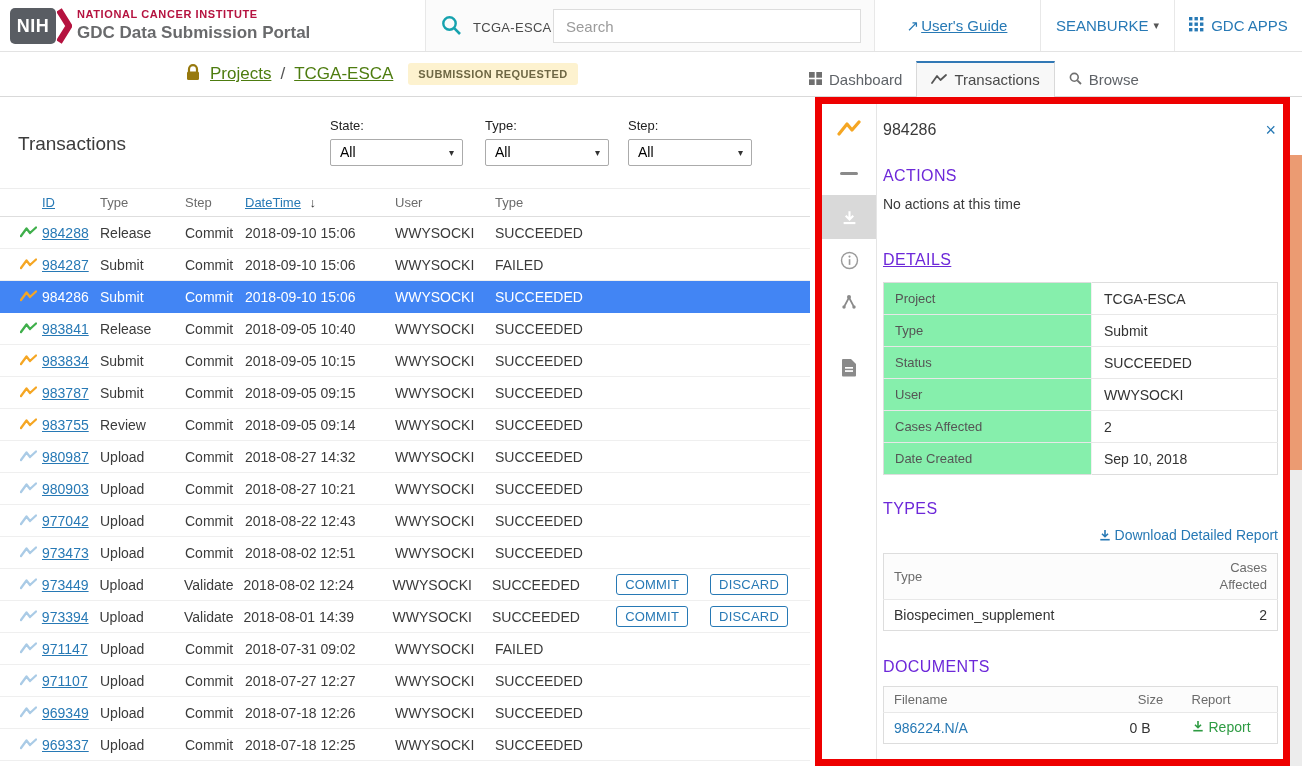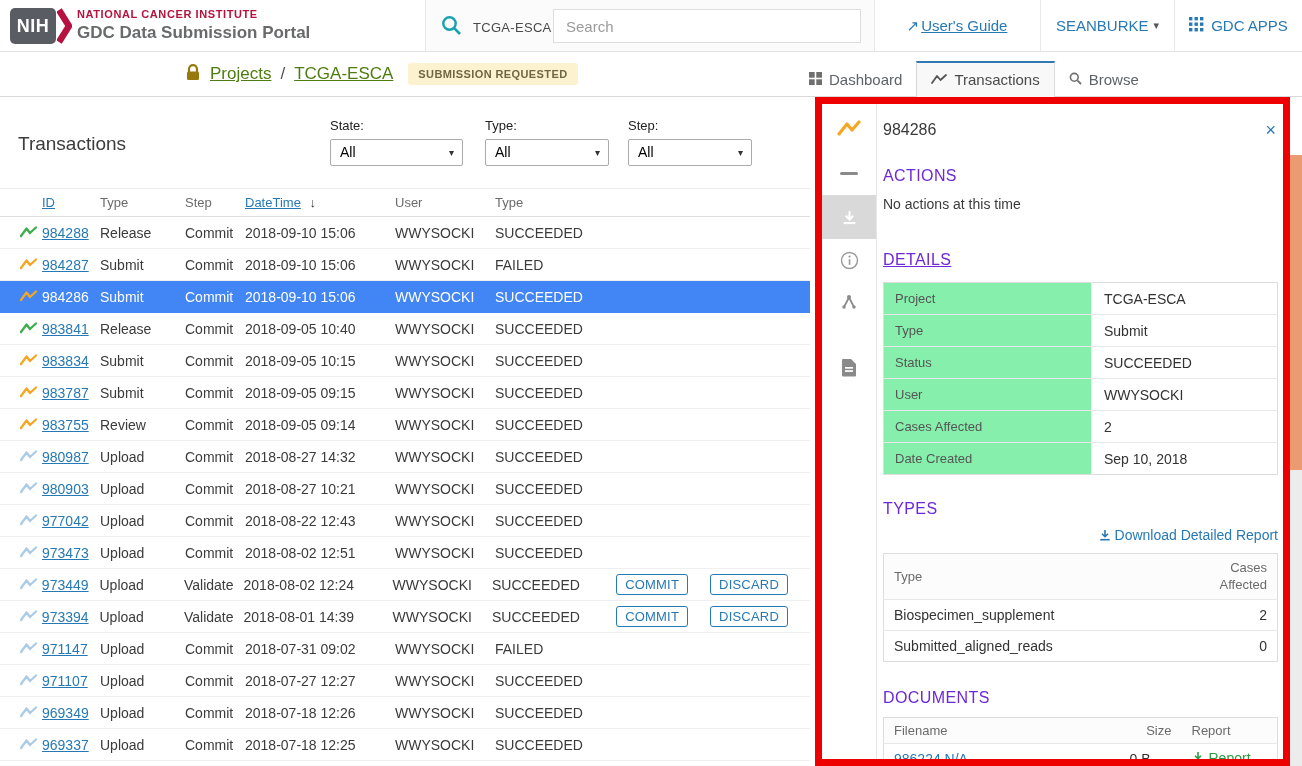--- a/index.html
+++ b/index.html
@@ -91,21 +91,21 @@
   .dl-row { margin-top:9px; text-align:right; }
   .dl-link { font-size:14px; color:#2779b5; cursor:pointer; display:inline-flex; align-items:center; gap:4px; }
   .flat-table { margin-top:7px; width:100%; border:1px solid #ddd; border-collapse:collapse; }
   .flat-table th { font-size:13px; color:#6b6b6b; font-weight:normal; border-bottom:1px solid #e8e8e8; padding:5px 10px; background:#fcfcfc; }
   .flat-table td { font-size:14px; color:#333; border-bottom:1px solid #e8e8e8; height:31px; padding:0 10px; }
   .flat-table tr:last-child td { border-bottom:none; }
   .th-type { text-align:left; } .th-cases { text-align:right; width:72px; line-height:1.35; }
   .td-cases { text-align:right; }
   .h-docs { margin-top:27px; }
   .docs-table { margin-top:10px; }
-  .th-filename { text-align:left; } .th-size { text-align:right; width:52px; padding-left:0 !important; } .th-report { text-align:left; width:96px; }
+  .th-filename { text-align:left; } .th-size { text-align:center; width:52px; padding-left:0 !important; } .th-report { text-align:left; width:96px; }
   .td-size { padding-left:0 !important; }
   .file-link { color:#2779b5; cursor:pointer; }
   .report-link { color:#2e9b43; cursor:pointer; display:inline-flex; align-items:center; gap:5px; }
 
   
   .scrollbar { position:absolute; right:0; top:97px; width:12px; height:669px; background:#fff; }
   .scroll-thumb { position:absolute; left:0; right:0; top:58px; height:315px; background:#eb9b72; cursor:pointer; }
   .scroll-track-bottom { position:absolute; left:0; right:0; top:373px; bottom:0; background:#ececec; }
 </style>
 </head>
@@ -652,24 +652,20 @@
             <th class="th-type">Type</th>
             <th class="th-cases">Cases Affected</th>
           </tr>
         </thead>
         <tbody>
   <tr>
     <td>Biospecimen_supplement</td>
     <td class="td-cases">2</td>
   </tr>
 
-  <tr>
-    <td>Submitted_aligned_reads</td>
-    <td class="td-cases">0</td>
-  </tr>
 </tbody>
       </table>
 
       <div class="sec-heading h-docs">DOCUMENTS</div>
       <table class="flat-table docs-table">
         <thead>
           <tr>
             <th class="th-filename">Filename</th>
             <th class="th-size">Size</th>
             <th class="th-report">Report</th>

